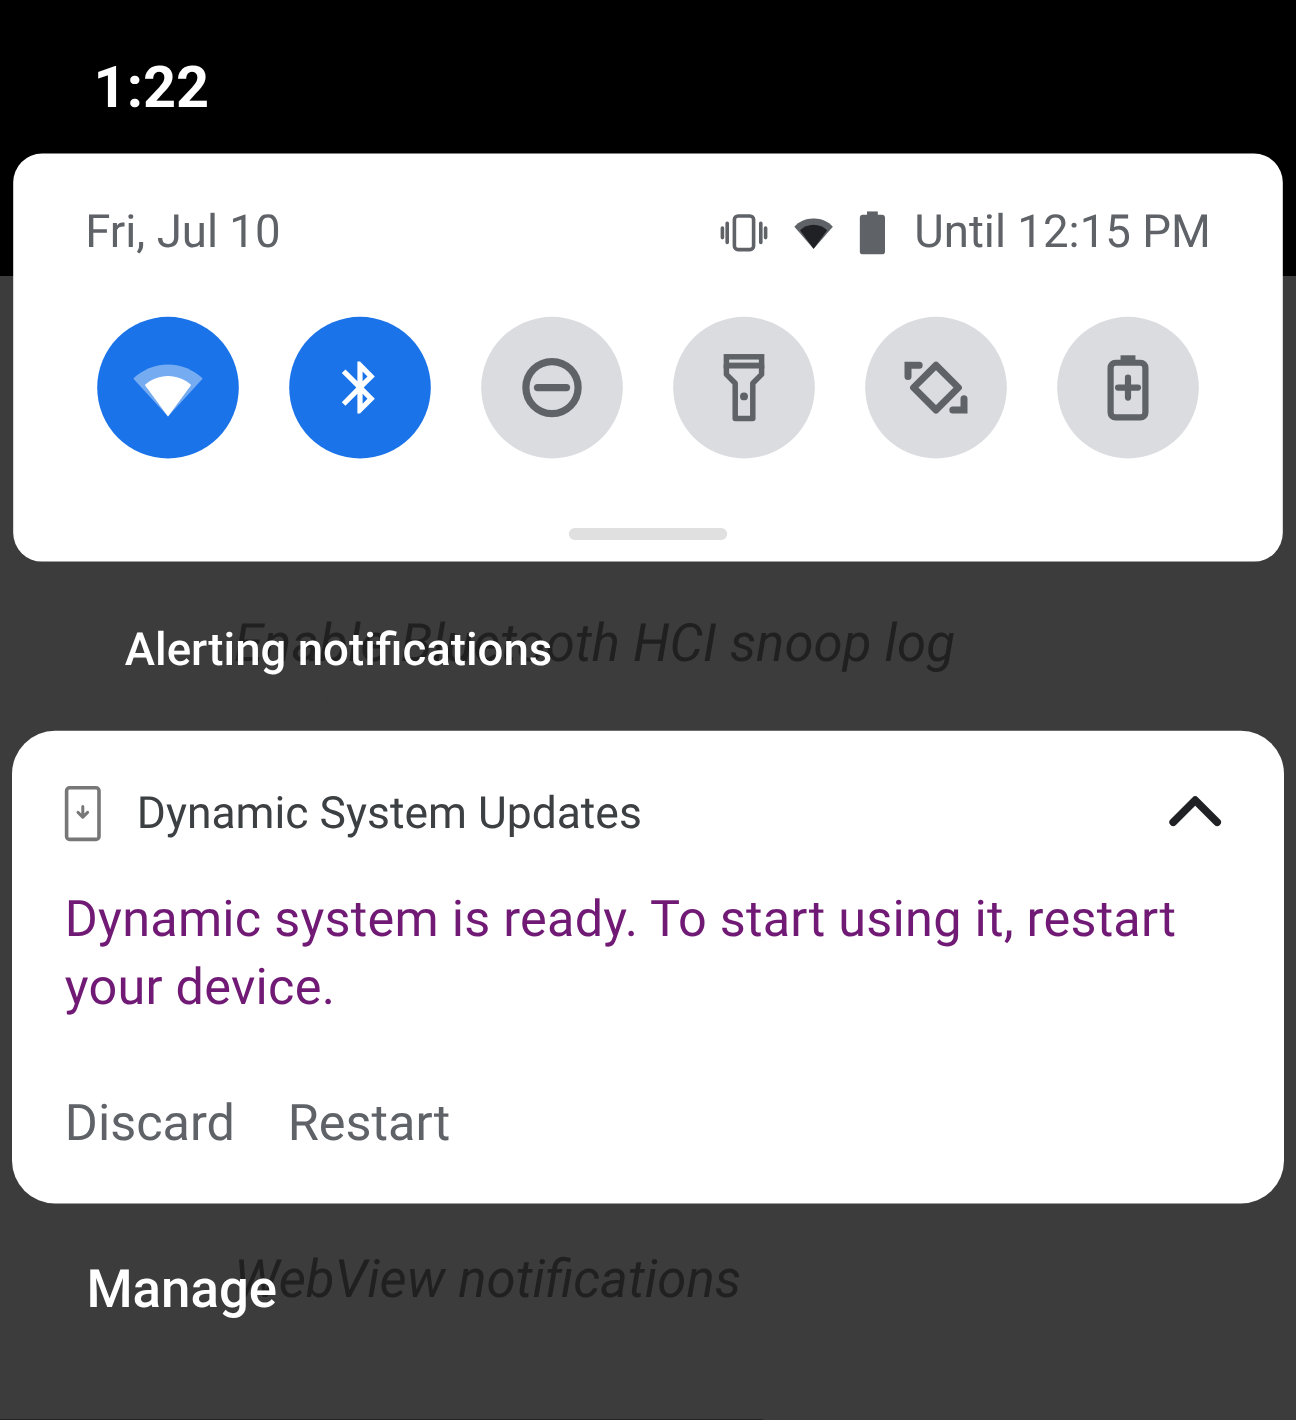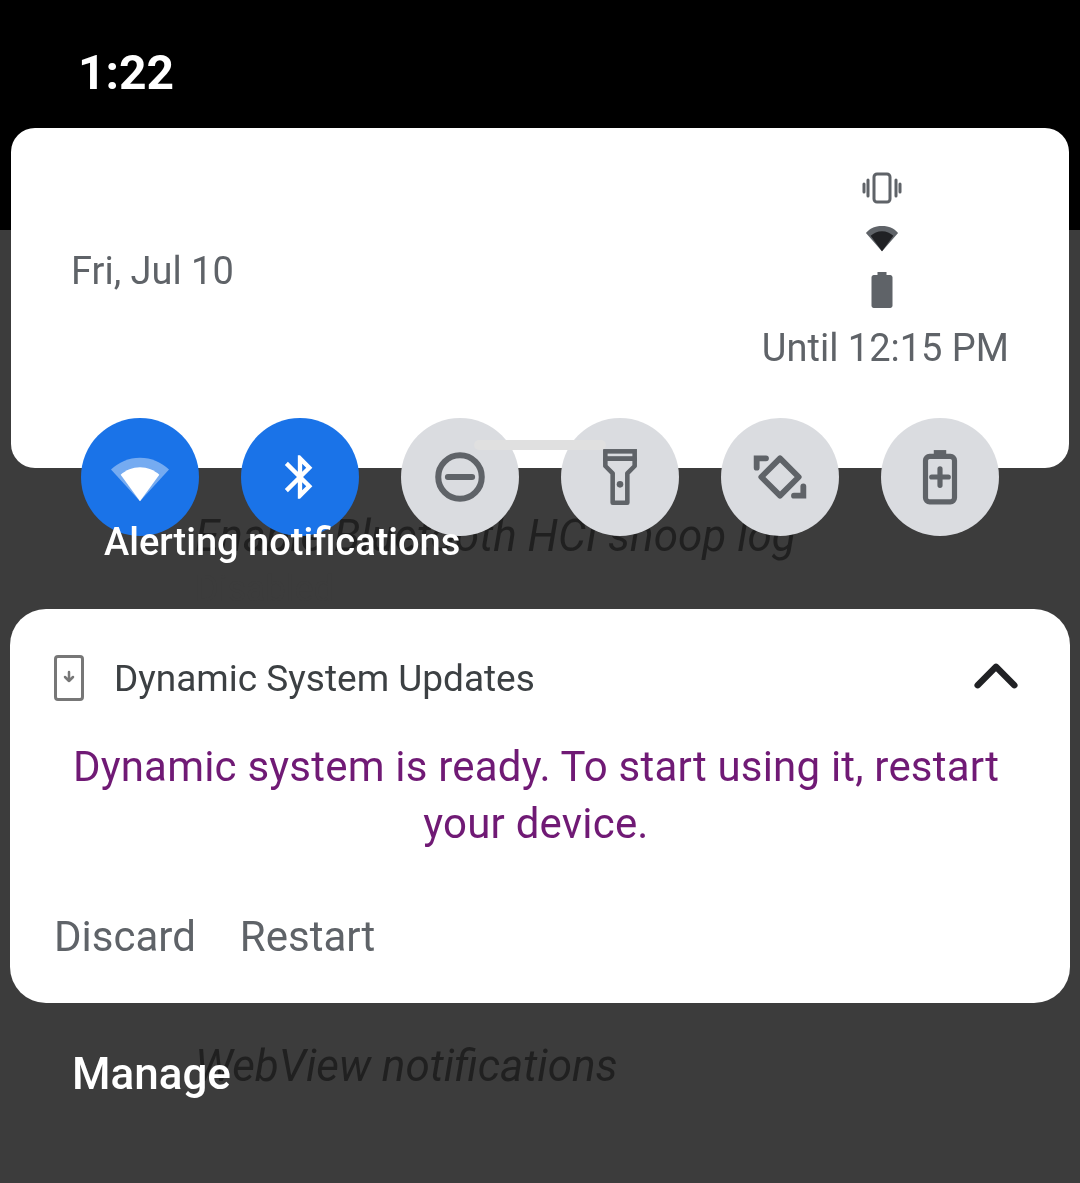--- a/index.html
+++ b/index.html
@@ -47,21 +47,21 @@
     z-index: 4;
     padding: 44px 60px 0 60px;
   }
   .qs-top {
     display: flex;
     justify-content: space-between;
     align-items: center;
     color: #5f6368;
     font-size: 38px;
   }
-  .qs-top-right { display: flex; align-items: center; gap: 18px; flex-direction: column; }
+  .qs-top-right { display: flex; align-items: center; gap: 18px; }
   .qs-top-right svg { display: block; }
   .qs-until { color: #5f6368; font-size: 38px; margin-left: 6px; }
 
   .qs-tiles {
     display: flex;
     justify-content: space-between;
     margin-top: 48px;
     padding: 0 10px;
   }
   .tile {
@@ -95,21 +95,20 @@
   }
 
   
   .notif {
     position: absolute;
     left: 10px; right: 10px; top: 609px;
     background: #fff;
     border-radius: 36px;
     padding: 46px 52px 42px 44px;
     z-index: 4;
-    text-align: center;
   }
   .notif-header {
     display: flex;
     align-items: center;
     justify-content: space-between;
   }
   .notif-header-left {
     display: flex;
     align-items: center;
     gap: 30px;

